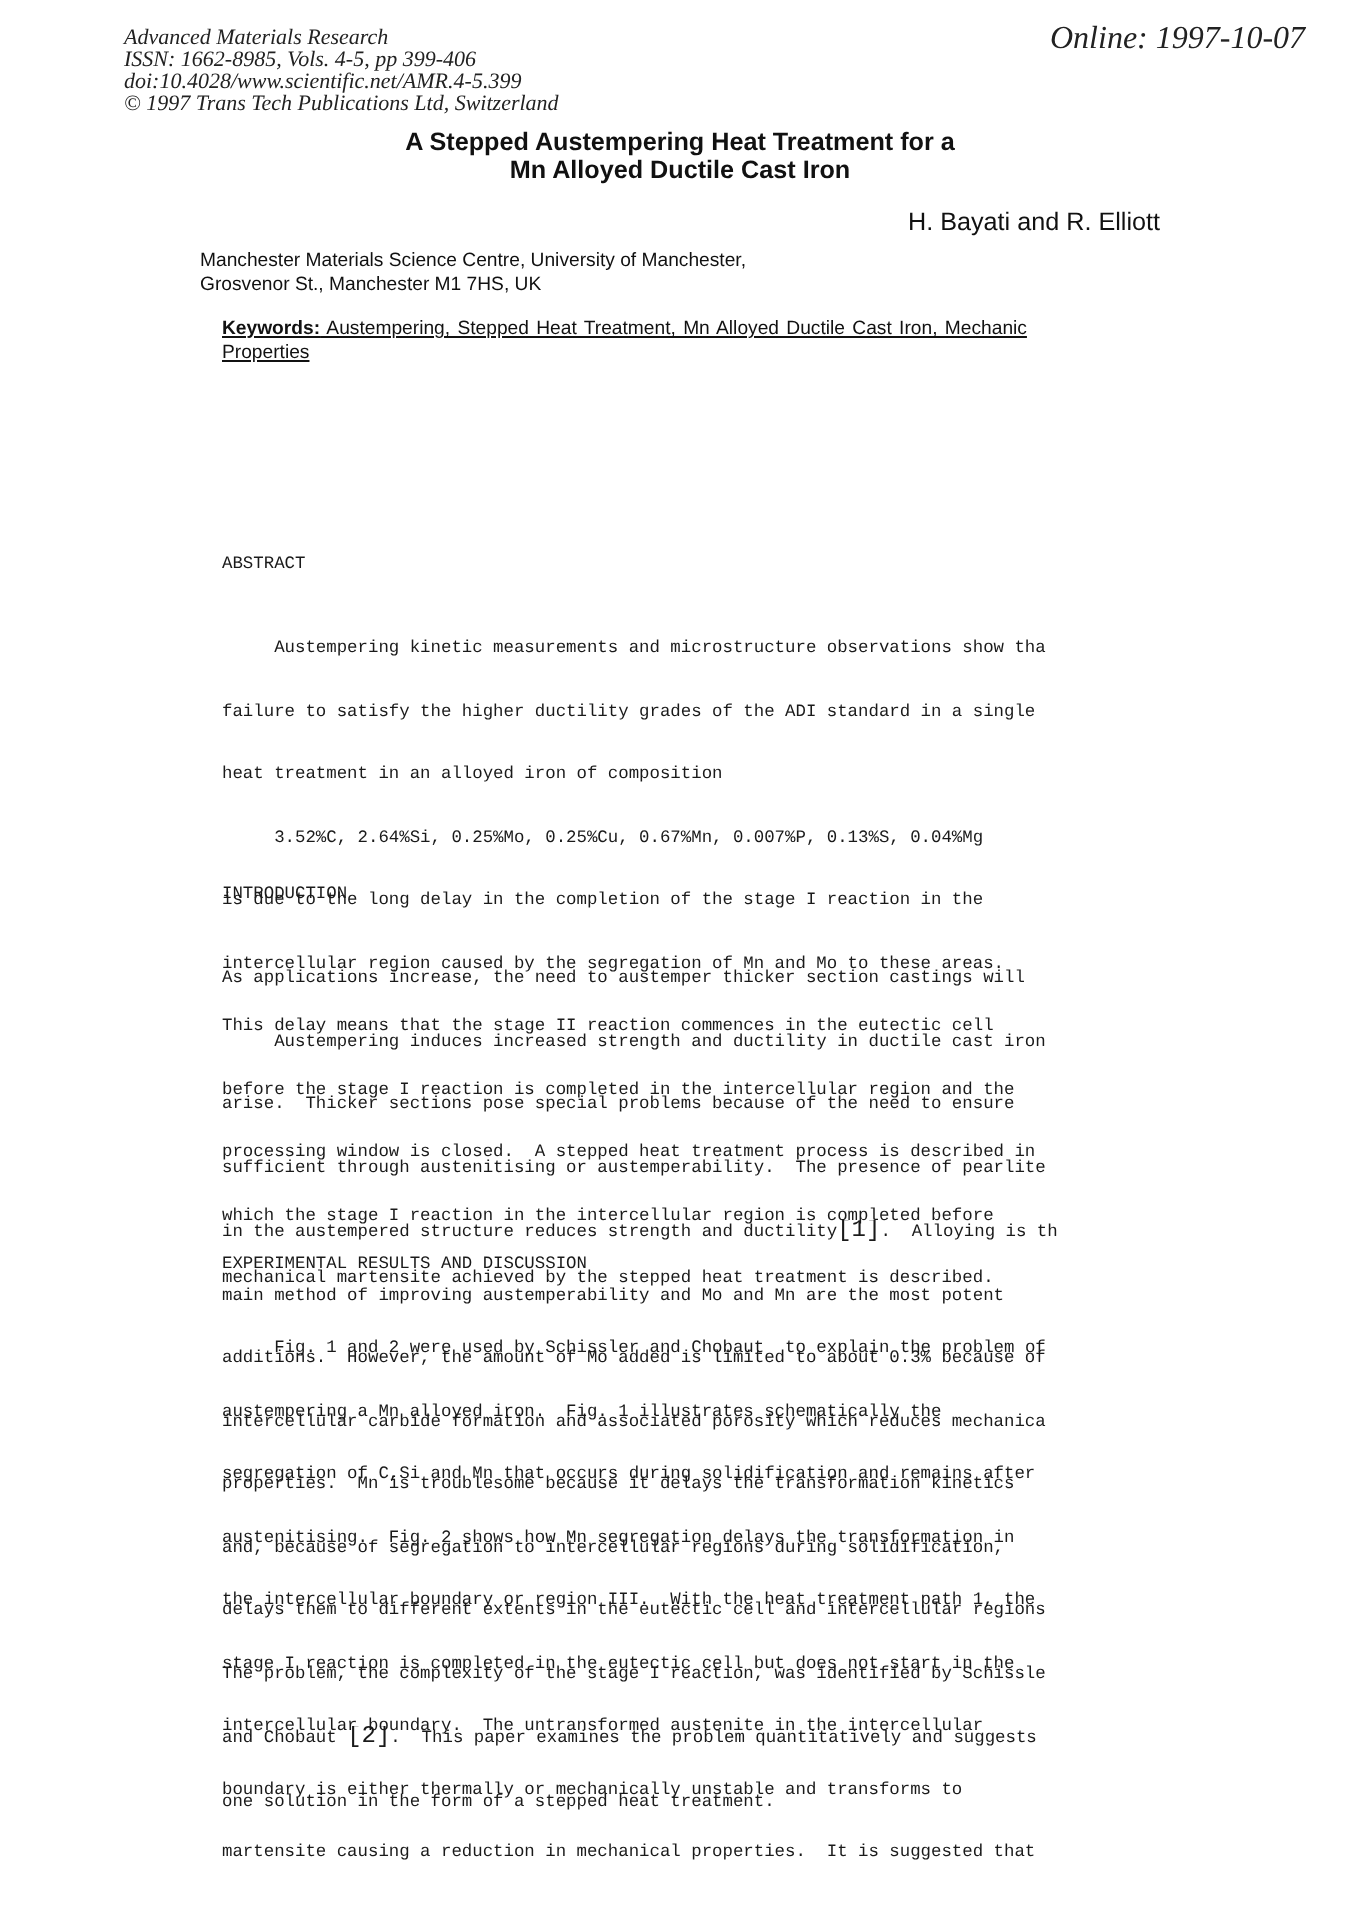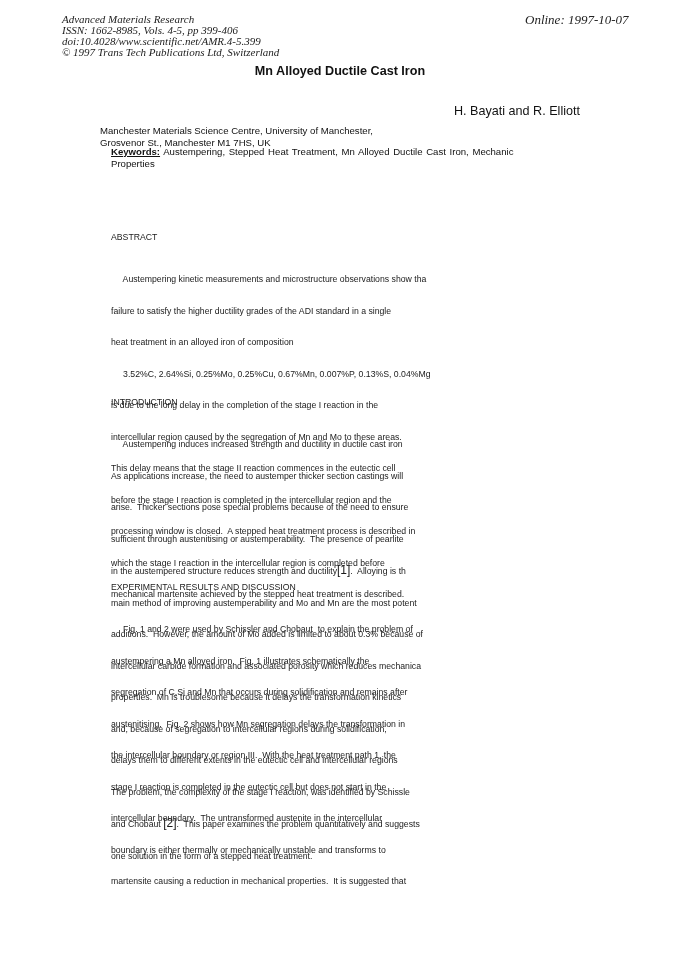--- a/index.html
+++ b/index.html
@@ -1,43 +1,44 @@
 <!DOCTYPE html>
 <html><head>
 <meta charset="utf-8">
 <style>
   html, body { margin: 0; padding: 0; background: #ffffff; }
   body { width: 678px; height: 959px; position: relative; overflow: hidden; color: #111; }
   .meta { position: absolute; left: 62px; top: 14px; font-family: "Liberation Serif", serif; font-style: italic; font-size: 11px; line-height: 11px; color: #222; }
   .meta div { white-space: nowrap; }
-  .online { position: absolute; left: 525px; top: 14px; font-family: "Liberation Serif", serif; font-style: italic; font-size: 13px; line-height: 11px; color: #222; white-space: nowrap; }
+  .online { position: absolute; left: 525px; top: 14px; font-family: "Liberation Serif", serif; font-style: italic; font-size: 16px; line-height: 11px; color: #222; white-space: nowrap; }
   .title { position: absolute; left: 100px; width: 480px; top: 64px; text-align: center; font-family: "Liberation Sans", sans-serif; font-weight: bold; font-size: 12.6px; line-height: 14px; color: #111; }
   .authors { position: absolute; left: 100px; width: 480px; top: 104px; text-align: right; font-family: "Liberation Sans", sans-serif; font-size: 12.6px; line-height: 14px; color: #111; }
   .affil { position: absolute; left: 100px; width: 480px; top: 125px; font-family: "Liberation Sans", sans-serif; font-size: 9.6px; line-height: 11.5px; color: #111; }
-  .keywords { position: absolute; left: 111px; width: 445px; top: 146px; font-family: "Liberation Sans", sans-serif; font-size: 9.6px; line-height: 11.5px; color: #111; word-spacing: 1px; }
+  .keywords { position: absolute; left: 111px; width: 445px; top: 159px; font-family: "Liberation Sans", sans-serif; font-size: 9.6px; line-height: 11.5px; color: #111; word-spacing: 1px; text-decoration: underline; }
   .keywords .kw-label { font-weight: bold; text-decoration: underline; }
   .keywords .line { white-space: nowrap; overflow: hidden; }
-  .mono { font-family: Liberation Sans, sans-serif; font-size: 8.7px; line-height: 10.5px; color: #1a1a1a; white-space: pre; }
+  .mono { font-family: Liberation Mono, monospace; font-size: 8.7px; line-height: 10.5px; color: #1a1a1a; white-space: pre; margin-top: 45px; }
   .sec { position: absolute; left: 111px; }
   .para { position: absolute; left: 111px; width: 432px; overflow: hidden; }
   .para div { white-space: pre; overflow: hidden; }
   .cite { font-size: 12px; }
 </style>
 </head>
 <body>
 
 <div class="meta">
   <div>Advanced Materials Research</div>
   <div>ISSN: 1662-8985, Vols. 4-5, pp 399-406</div>
   <div>doi:10.4028/www.scientific.net/AMR.4-5.399</div>
   <div>© 1997 Trans Tech Publications Ltd, Switzerland</div>
 </div>
 <div class="online">Online: 1997-10-07</div>
 
 <div class="title">
+  <div>A Stepped Austempering Heat Treatment for a</div>
   <div>Mn Alloyed Ductile Cast Iron</div>
 </div>
 <div class="authors">H. Bayati and R. Elliott</div>
 <div class="affil">
   <div>Manchester Materials Science Centre, University of Manchester,</div>
   <div>Grosvenor St., Manchester M1 7HS, UK</div>
 </div>
 
 <div class="keywords">
   <div class="line"><span class="kw-label">Keywords:</span><span> Austempering, Stepped Heat Treatment, Mn Alloyed Ductile Cast Iron, Mechanic</span></div>
@@ -54,22 +55,22 @@
   <div>intercellular region caused by the segregation of Mn and Mo to these areas.</div>
   <div>This delay means that the stage II reaction commences in the eutectic cell</div>
   <div>before the stage I reaction is completed in the intercellular region and the</div>
   <div>processing window is closed.  A stepped heat treatment process is described in</div>
   <div>which the stage I reaction in the intercellular region is completed before</div>
   <div>mechanical martensite achieved by the stepped heat treatment is described.</div>
 </div>
 
 <div class="sec mono" style="top:397px;">INTRODUCTION</div>
 <div class="para mono" style="top:418px;">
+  <div>As applications increase, the need to austemper thicker section castings will</div>
   <div>     Austempering induces increased strength and ductility in ductile cast iron</div>
-  <div>As applications increase, the need to austemper thicker section castings will</div>
   <div>arise.  Thicker sections pose special problems because of the need to ensure</div>
   <div>sufficient through austenitising or austemperability.  The presence of pearlite</div>
   <div><span>in the austempered structure reduces strength and ductility</span><span class="cite">[1]</span><span>.  Alloying is th</span></div>
   <div>main method of improving austemperability and Mo and Mn are the most potent</div>
   <div>additions.  However, the amount of Mo added is limited to about 0.3% because of</div>
   <div>intercellular carbide formation and associated porosity which reduces mechanica</div>
   <div>properties.  Mn is troublesome because it delays the transformation kinetics</div>
   <div>and, because of segregation to intercellular regions during solidification,</div>
   <div>delays them to different extents in the eutectic cell and intercellular regions</div>
   <div>The problem, the complexity of the stage I reaction, was identified by Schissle</div>

